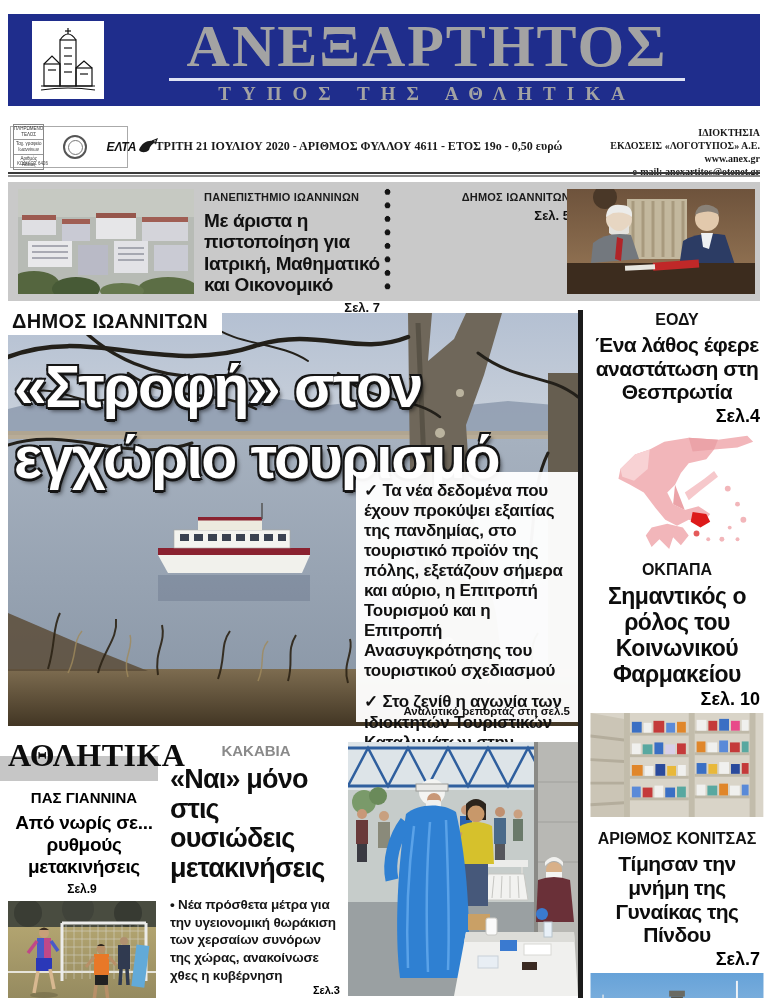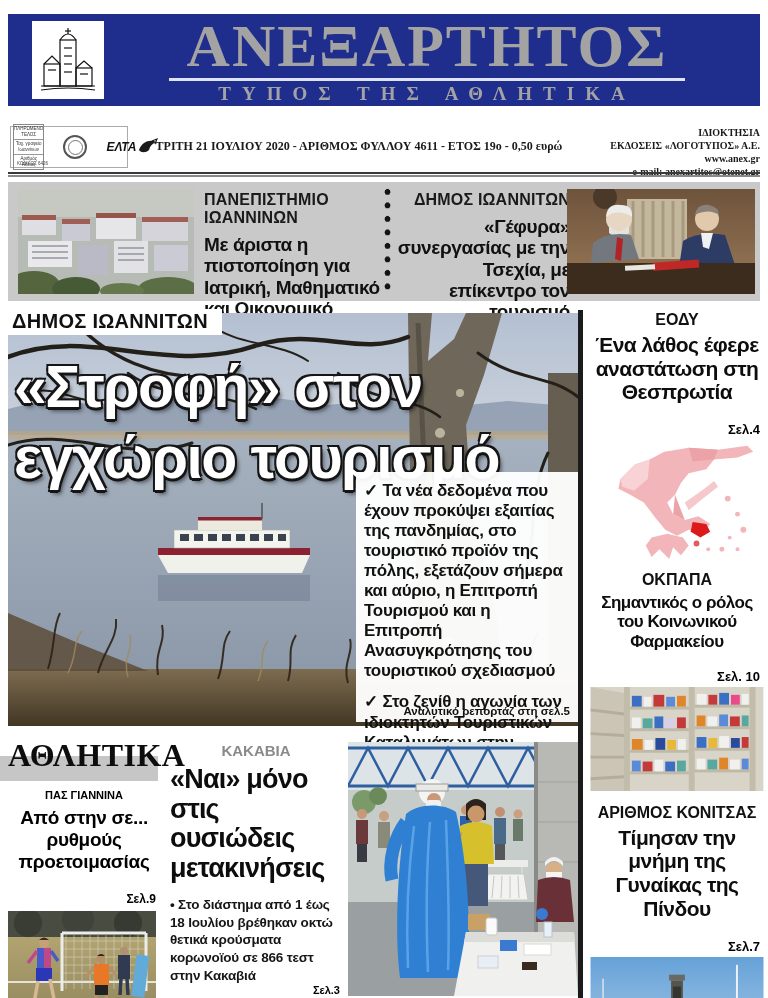--- a/index.html
+++ b/index.html
@@ -43,21 +43,21 @@
   .double-rule { position:absolute; left:8px; right:8px; top:172px; height:5px;
                  border-top:2px solid #3a3a3a; border-bottom:2px solid #8a8a8a; }
 
   
   .top-strip { position:absolute; left:8px; right:8px; top:182px; height:119px;
                background:var(--strip-gray,#c9c9c9); }
   .sphoto-l { position:absolute; left:10px; top:7px; width:176px; height:105px; overflow:hidden; }
   .stext-l  { position:absolute; left:196px; top:9px; width:176px; }
   .sphoto-r { position:absolute; right:5px; top:7px; width:188px; height:105px; overflow:hidden; }
   .stext-r  { position:absolute; left:386px; top:9px; width:176px; text-align:right; }
-  .kicker { font-size:16px; font-weight:bold; color:#1a1a1a; letter-spacing:0.2px; }
+  .kicker { font-size:11px; font-weight:bold; color:#1a1a1a; letter-spacing:0.2px; }
   .s-headline { font-size:19px; font-weight:bold; line-height:1.12; margin-top:7px;
                 letter-spacing:-0.4px; color:#111; }
   .s-page { font-size:13px; font-weight:bold; text-align:right; margin-top:5px; color:#111; }
   .dots { position:absolute; left:376px; top:5px; bottom:5px; width:7px;
           background-image:radial-gradient(circle at 3.5px 5px, #141414 2.7px, transparent 3.2px);
           background-size:7px 13.5px; background-repeat:repeat-y; }
 
   
   .main-photo { position:absolute; left:8px; top:313px; width:570px; height:413px; overflow:hidden; }
   .main-kicker { position:absolute; left:8px; top:309px; background:#fff; padding:1px 14px 2px 4px;
@@ -72,34 +72,34 @@
               letter-spacing:-0.3px; }
   .m-footer { position:absolute; right:8px; bottom:5px; font-size:11.5px; font-weight:bold; color:#111; }
 
   .vdiv { position:absolute; left:578px; width:5px; top:310px; bottom:0; background:#1b1b1b; }
 
   
   .rcol { position:absolute; left:590px; width:174px; top:311px; text-align:center; }
   .r-kicker { font-size:16px; font-weight:bold; color:#111; }
   .r-headline { font-size:21px; font-weight:bold; line-height:1.13; letter-spacing:-0.5px;
                 color:#0d0d0d; margin-top:4px; }
-  .r-headline.big { font-size:17px; }
-  .r-page { font-size:13px; font-weight:bold; text-align:right; padding-right:4px; margin-top:18px; }
+  .r-headline.big { font-size:23px; }
+  .r-page { font-size:18px; font-weight:bold; text-align:right; padding-right:4px; margin-top:2px; }
   .r-photo { width:100%; overflow:hidden; margin-top:3px; }
   .r-gap { height:9px; }
 
   
   .sports { position:absolute; left:8px; top:737px; width:152px; text-align:center; }
   .sports-titlewrap { position:relative; height:44px; }
   .sports-graybox { position:absolute; left:-8px; right:2px; top:19px; height:25px; background:#c6c6c6; }
   .sports-title { position:relative; font-family:"Liberation Serif", serif; font-weight:bold;
                   font-size:32px; letter-spacing:0.5px; color:#0d0d0d; }
-  .sports-kicker { font-size:11px; font-weight:bold; margin-top:8px; }
+  .sports-kicker { font-size:15px; font-weight:bold; margin-top:8px; }
   .sports-headline { font-size:19px; font-weight:bold; line-height:1.16; margin-top:6px; letter-spacing:-0.3px;}
-  .sports-page { font-size:12px; font-weight:bold; text-align:right; margin-top:19px; padding-right:4px; }
+  .sports-page { font-size:12px; font-weight:bold; margin-top:4px; padding-right:4px; }
   .sports-photo { margin-top:5px; width:148px; height:112px; overflow:hidden; }
 
   .kakavia { position:absolute; left:170px; top:742px; width:172px; height:254px; }
   .k-kicker { font-size:15px; font-weight:bold; color:var(--kicker-gray,#8a8a8a);text-align:center; }
   .k-headline { font-size:27px; font-weight:bold; line-height:1.1; letter-spacing:-0.8px;
                 color:#0d0d0d; margin-top:6px; }
   .k-bullet { font-size:13.5px; font-weight:bold; line-height:1.32; color:#161616;
               margin-top:12px; letter-spacing:-0.2px; }
   .k-page { position:absolute; right:2px; bottom:0; font-size:11px; font-weight:bold; }
 
@@ -203,21 +203,20 @@
       </svg>
     </div>
     <div class="stext-l">
       <div class="kicker">ΠΑΝΕΠΙΣΤΗΜΙΟ ΙΩΑΝΝΙΝΩΝ</div>
       <div class="s-headline">Με άριστα η πιστοποίηση για Ιατρική, Μαθηματικό και Οικονομικό</div>
       <div class="s-page">Σελ. 7</div>
     </div>
     <div class="dots"></div>
     <div class="stext-r">
       <div class="kicker">ΔΗΜΟΣ ΙΩΑΝΝΙΤΩΝ</div>
-      <div class="s-headline">«Γέφυρα» συνεργασίας με την Τσεχία, με επίκεντρο τον τουρισμό</div>
       <div class="s-page">Σελ. 5</div>
     </div>
     <div class="sphoto-r">
       <svg width="188" height="105" viewBox="0 0 188 105">
         <defs>
             <linearGradient id="mg" x1="0" y1="0" x2="0" y2="1">
           <stop offset="0" stop-color="#6e533c"></stop>
               <stop offset="1" stop-color="#9a7a58"></stop>
             </linearGradient>
           </defs>
@@ -487,21 +486,21 @@
       </svg>
     </div>
   </div>
 
   <div class="sports">
     <div class="sports-titlewrap">
       <div class="sports-graybox"></div>
       <div class="sports-title">ΑΘΛΗΤΙΚΑ</div>
     </div>
     <div class="sports-kicker">ΠΑΣ ΓΙΑΝΝΙΝΑ</div>
-    <div class="sports-headline">Από στην σε... ρυθμούς προετοιμασίας</div>
+    <div class="sports-headline">Από νωρίς σε... ρυθμούς μετακινήσεις</div>
     <div class="sports-page">Σελ.9</div>
     <div class="sports-photo">
       <svg width="148" height="112" viewBox="0 0 148 112">
         <defs>
             <linearGradient id="field" x1="0" y1="0" x2="0" y2="1">
               <stop offset="0" stop-color="#b2a470"></stop>
               <stop offset="1" stop-color="#8f855c"></stop>
             </linearGradient>
           </defs>
         <rect width="148" height="112" fill="#494c40"></rect>
@@ -559,20 +558,21 @@
           <line x1="113" y1="68" x2="112" y2="84" stroke="#303a50" stroke-width="3.5"></line>
             <line x1="119" y1="68" x2="120" y2="84" stroke="#303a50" stroke-width="3.5"></line>
           </g>
       </svg>
     </div>
   </div>
 
   <div class="kakavia">
     <div class="k-kicker">ΚΑΚΑΒΙΑ</div>
     <div class="k-headline">«Ναι» μόνο στις ουσιώδεις μετακινήσεις</div>
+    <div class="k-bullet"><span>•</span> <span>Νέα πρόσθετα μέτρα για την υγειονομική θωράκιση των χερσαίων συνόρων της χώρας, ανακοίνωσε χθες η κυβέρνηση</span></div>
     <div class="k-bullet"><span>•</span> <span>Στο διάστημα από 1 έως 18 Ιουλίου βρέθηκαν οκτώ θετικά κρούσματα κορωνοϊού σε 866 τεστ στην Κακαβιά</span></div>
     <div class="k-page">Σελ.3</div>
   </div>
 
   <div class="kakavia-photo">
     <svg width="230" height="254" viewBox="0 0 230 254">
       <rect width="230" height="254" fill="#c6ccca"></rect>
       <rect y="160" width="230" height="94" fill="#9aa0a2"></rect>
       <rect width="230" height="48" fill="#dde4e8"></rect>
       <g stroke="#2f5f9e" fill="none">

